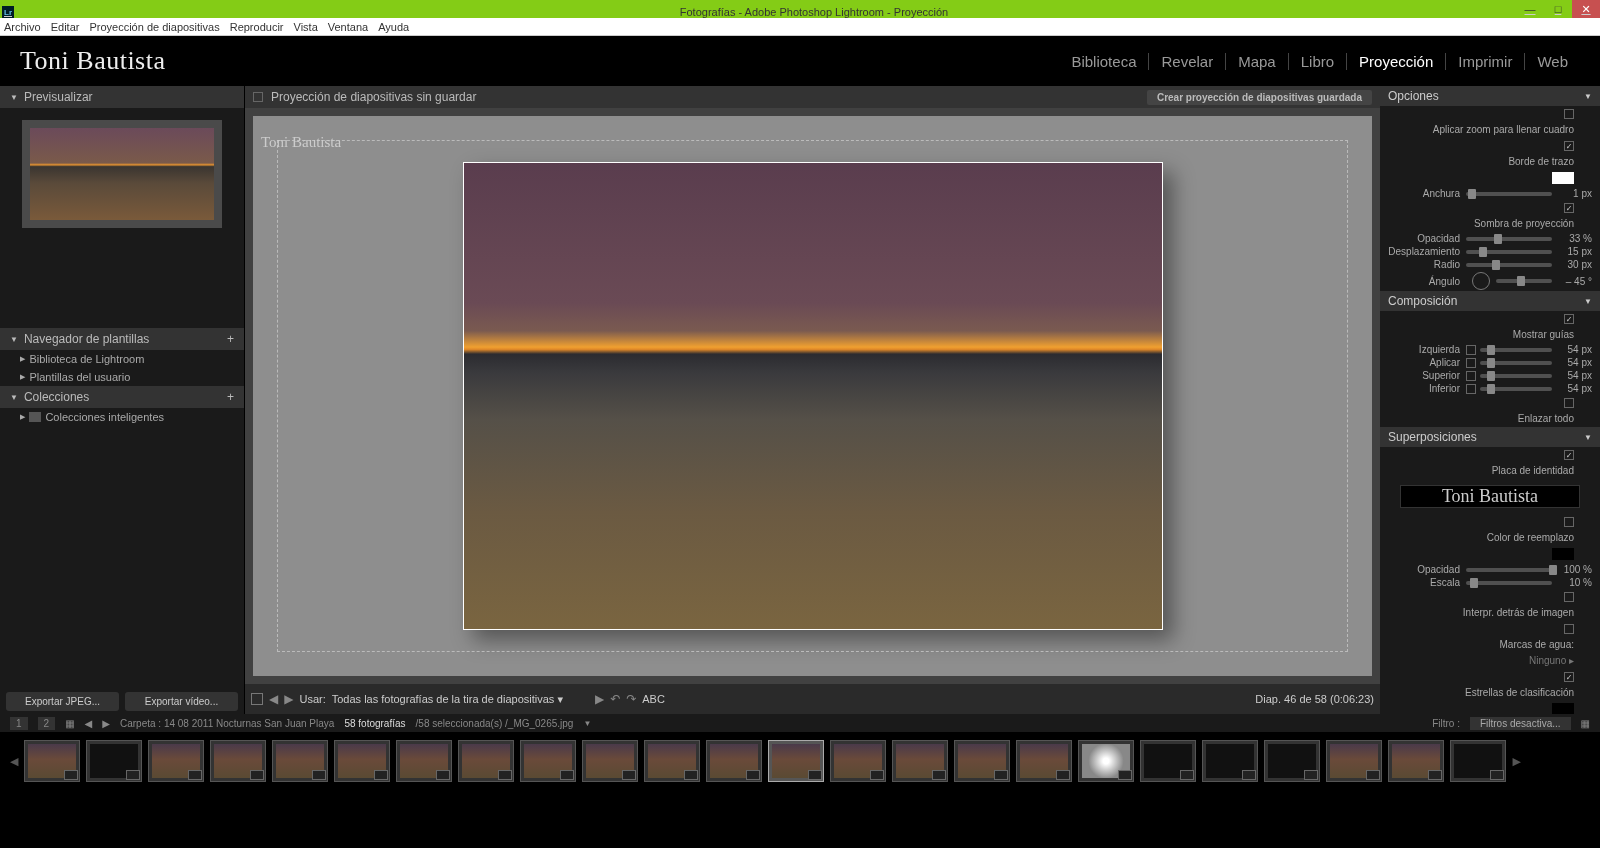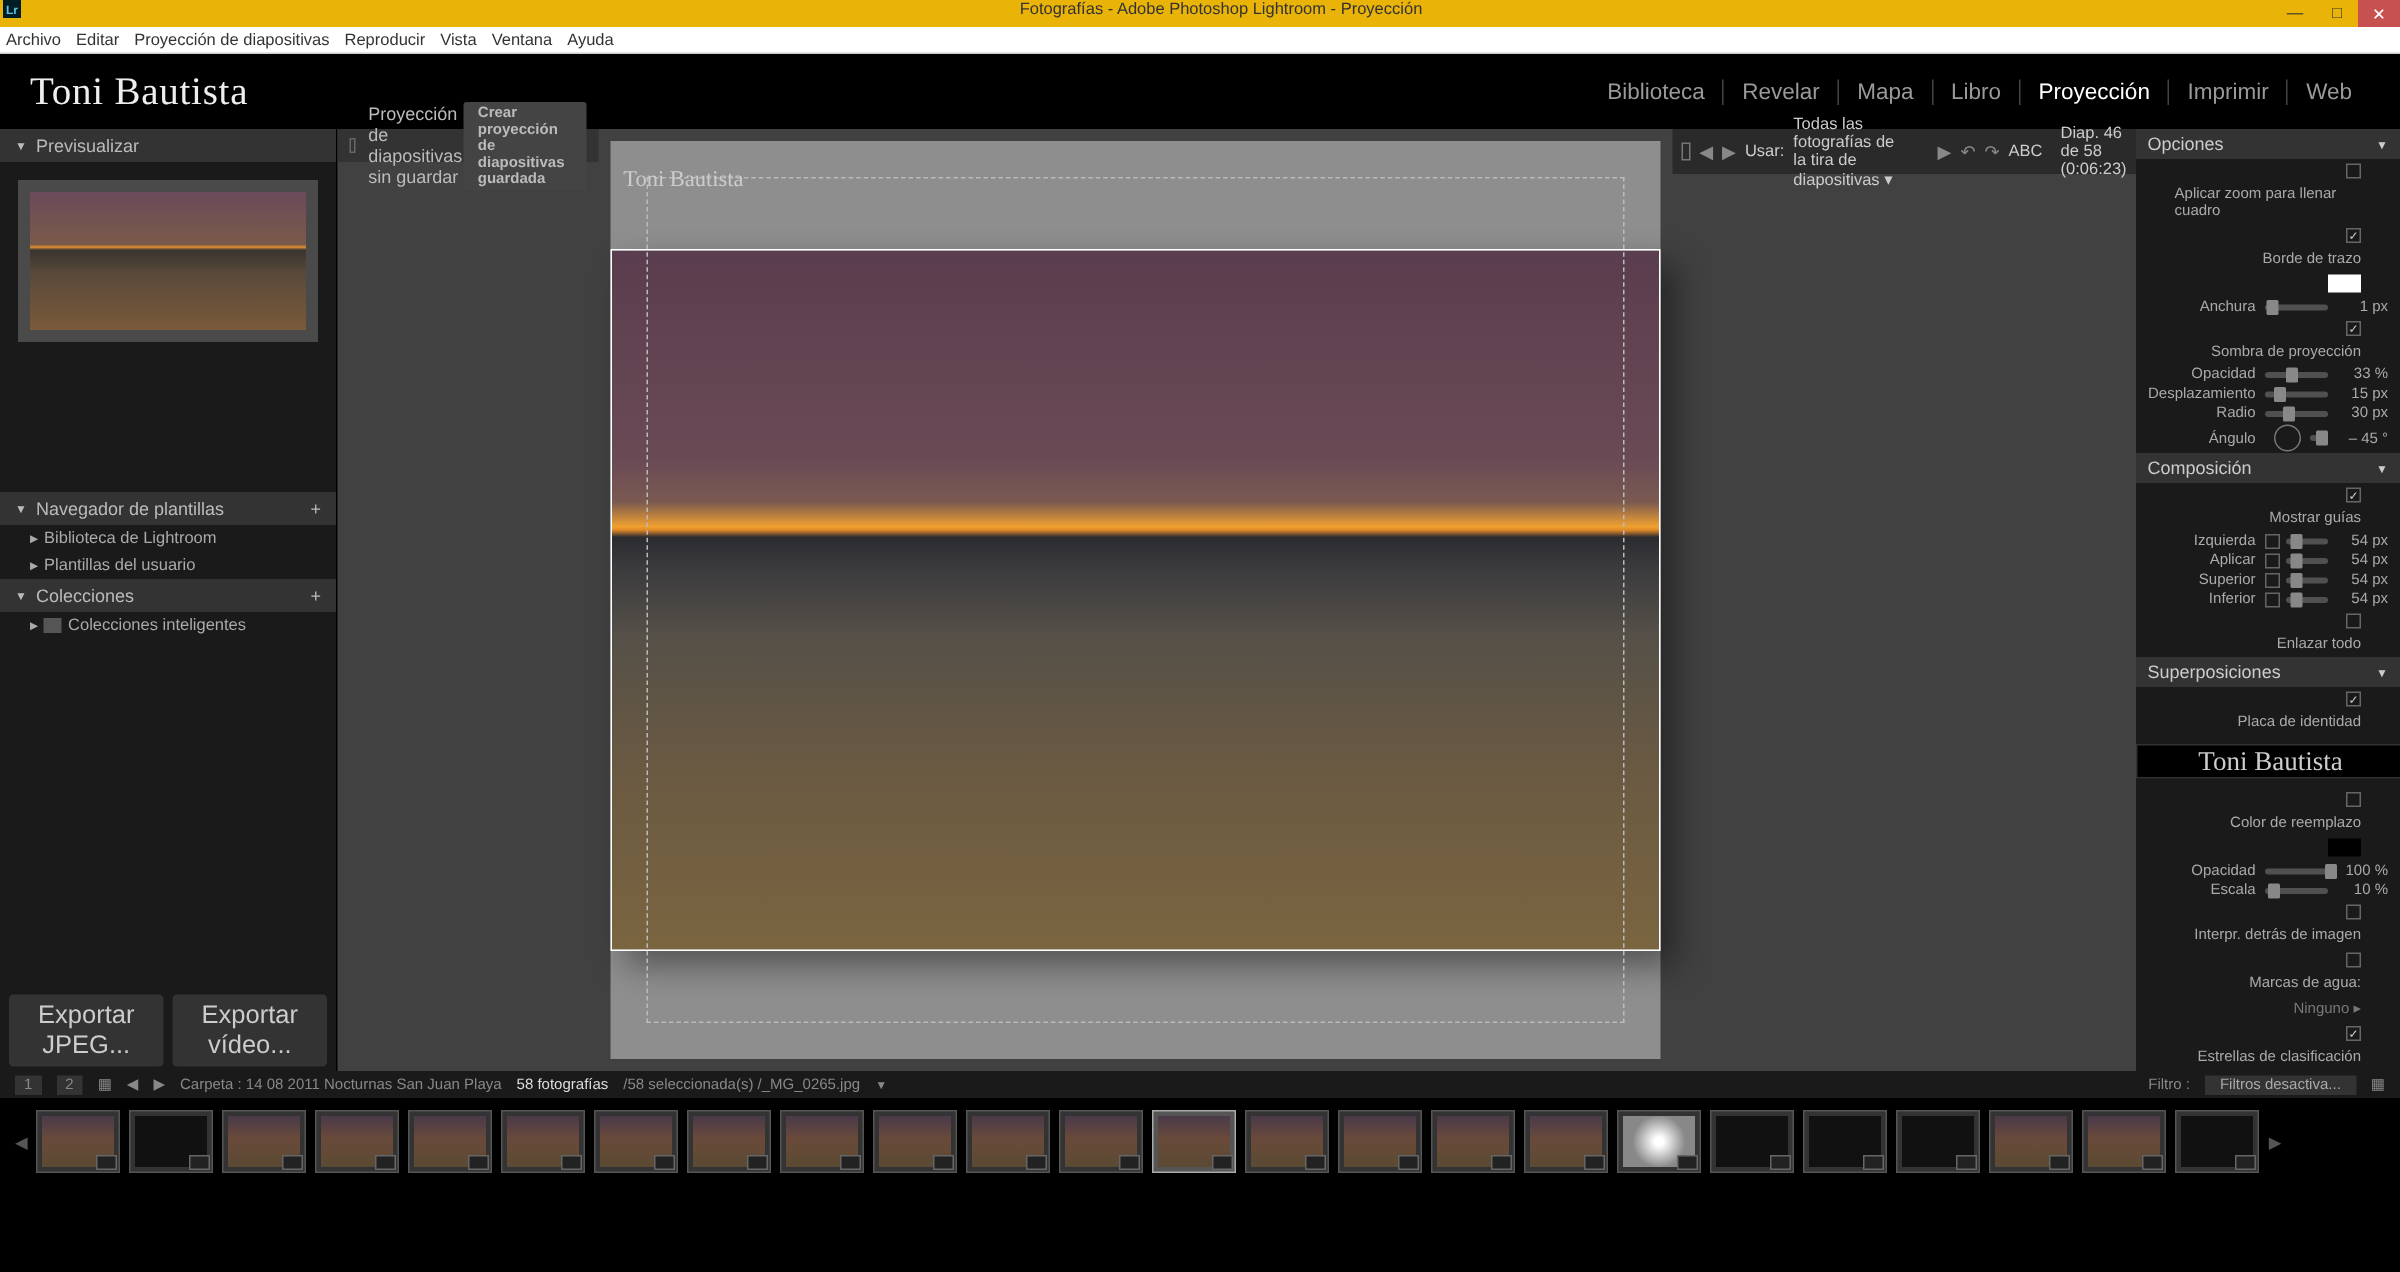--- a/index.html
+++ b/index.html
@@ -1,19 +1,19 @@
 <!DOCTYPE html>
 <html><head>
 <meta charset="utf-8">
 <style>
 * { margin: 0; padding: 0; box-sizing: border-box; font-family: "Segoe UI", Arial, sans-serif; }
 body { background: #000; color: #ccc; width: 1600px; height: 848px; overflow: hidden; font-size: 11px; user-select: none; }
 
 
-.titlebar { height: 18px; background: #eab308; display: flex; align-items: flex-start; position: relative; }
+.titlebar { height: 18px; background: #84cc16; display: flex; align-items: flex-end; position: relative; text-decoration: underline; }
 .titlebar-icon { width: 12px; height: 12px; background: #001d26; color: #62c1e8; font-size: 8px; font-weight: bold; display: flex; align-items: center; justify-content: center; margin-left: 2px; }
 .titlebar-title { position: absolute; left: 50%; transform: translateX(-50%); color: #333; font-size: 11px; padding-left: 28px; }
 .titlebar-controls { margin-left: auto; display: flex; }
 .titlebar-btn { width: 28px; height: 18px; display: flex; align-items: center; justify-content: center; font-size: 11px; color: #333; }
 .titlebar-btn.close { background: #c75050; color: #fff; }
 
 
 .menubar { height: 18px; background: #fff; display: flex; align-items: center; padding-left: 4px; gap: 10px; border-bottom: 1px solid #ccc; }
 .menubar-item { color: #333; font-size: 11px; cursor: pointer; }
 
@@ -33,21 +33,21 @@
 .panel-header { background: #333; color: #bbb; padding: 4px 10px; font-size: 12px; display: flex; align-items: center; gap: 6px; }
 .panel-header .tri { font-size: 8px; }
 .panel-header .plus { margin-left: auto; }
 .preview-area { flex: 0 0 220px; background: #1a1a1a; display: flex; align-items: flex-start; justify-content: center; padding: 12px; }
 .preview-thumb { width: 200px; height: 108px; background: #4a4a4a; padding: 8px; }
 .preview-thumb-inner { width: 100%; height: 100%; background: linear-gradient(to bottom, #6b4a5a 0%, #7a5a4a 38%, #e09030 40%, #3a3530 42%, #5a4a3a 60%, #7a5a3a 100%); }
 .tree-item { color: #aaa; padding: 3px 20px; font-size: 11px; display: flex; align-items: center; gap: 4px; }
 .tree-item .tri { font-size: 7px; }
 
 
-.center { flex: 1; background: #414141; display: flex; flex-direction: row; }
+.center { flex: 1; background: #414141; display: flex; flex-direction: column; }
 .center-header { height: 22px; background: #333; display: flex; align-items: center; padding: 0 8px; color: #bbb; font-size: 12px; }
 .center-header .saved-btn { margin-left: auto; background: #444; padding: 2px 10px; border-radius: 2px; font-size: 10px; font-weight: bold; }
 .canvas-wrap { flex: 1; background: #8e8e8e; margin: 8px; position: relative; display: flex; align-items: center; justify-content: center; }
 .canvas-guides { position: absolute; inset: 24px; border: 1px dashed #bbb; }
 .canvas-id { position: absolute; top: 18px; left: 8px; color: #ccc; font-family: Georgia, serif; font-size: 15px; }
 .photo { width: 700px; height: 468px; background: linear-gradient(to bottom, #5a3d4e 0%, #6a4a55 30%, #7a5a50 36%, #f0a030 39.5%, #e08828 40%, #2b2b30 41%, #3a3a3d 45%, #555048 55%, #6b5a42 75%, #7a6540 100%); border: 1px solid #fff; box-shadow: 10px 10px 20px rgba(0,0,0,.4); }
 
 
 .right-panel { width: 220px; background: #1a1a1a; display: flex; flex-direction: column; overflow: hidden; }
 .section-h { background: #333; color: #ccc; padding: 3px 8px; font-size: 12px; display: flex; align-items: center; }
@@ -60,21 +60,21 @@
 .slider-row .track { flex: 1; height: 4px; background: #505050; position: relative; border-radius: 2px; }
 .slider-row .thumb { position: absolute; top: -3px; width: 8px; height: 10px; background: #888; border-radius: 1px; }
 .slider-row .val { width: 34px; text-align: right; margin-left: 6px; }
 .swatch { width: 22px; height: 12px; background: #fff; margin-left: auto; }
 .swatch.black { background: #000; }
 .angle-dial { width: 18px; height: 18px; border: 1px solid #777; border-radius: 50%; position: relative; margin-left: 6px; }
 .id-plate-box { margin: 6px auto; width: 180px; height: 46px; background: #000; display: flex; align-items: center; justify-content: center; color: #ccc; font-family: Georgia, serif; font-size: 18px; border: 1px solid #333; }
 
 
 .toolbar { height: 28px; background: #1a1a1a; display: flex; align-items: center; padding: 0 6px; gap: 6px; }
-.tbtn { background: #333; color: #ccc; padding: 4px 18px; border-radius: 3px; font-size: 17px; cursor: pointer; }
+.tbtn { background: #333; color: #ccc; padding: 4px 18px; border-radius: 3px; font-size: 10px; cursor: pointer; }
 .play-ctrl { color: #888; font-size: 12px; }
 
 
 .info-strip { height: 18px; background: #1a1a1a; display: flex; align-items: center; padding: 0 10px; gap: 10px; color: #888; font-size: 10px; }
 .info-strip .sel { background: #333; padding: 1px 6px; }
 .info-strip .arr { font-size: 10px; }
 .info-strip .spacer { flex: 1; }
 .filter-dd { background: #333; padding: 1px 10px; color: #aaa; }
 
 

